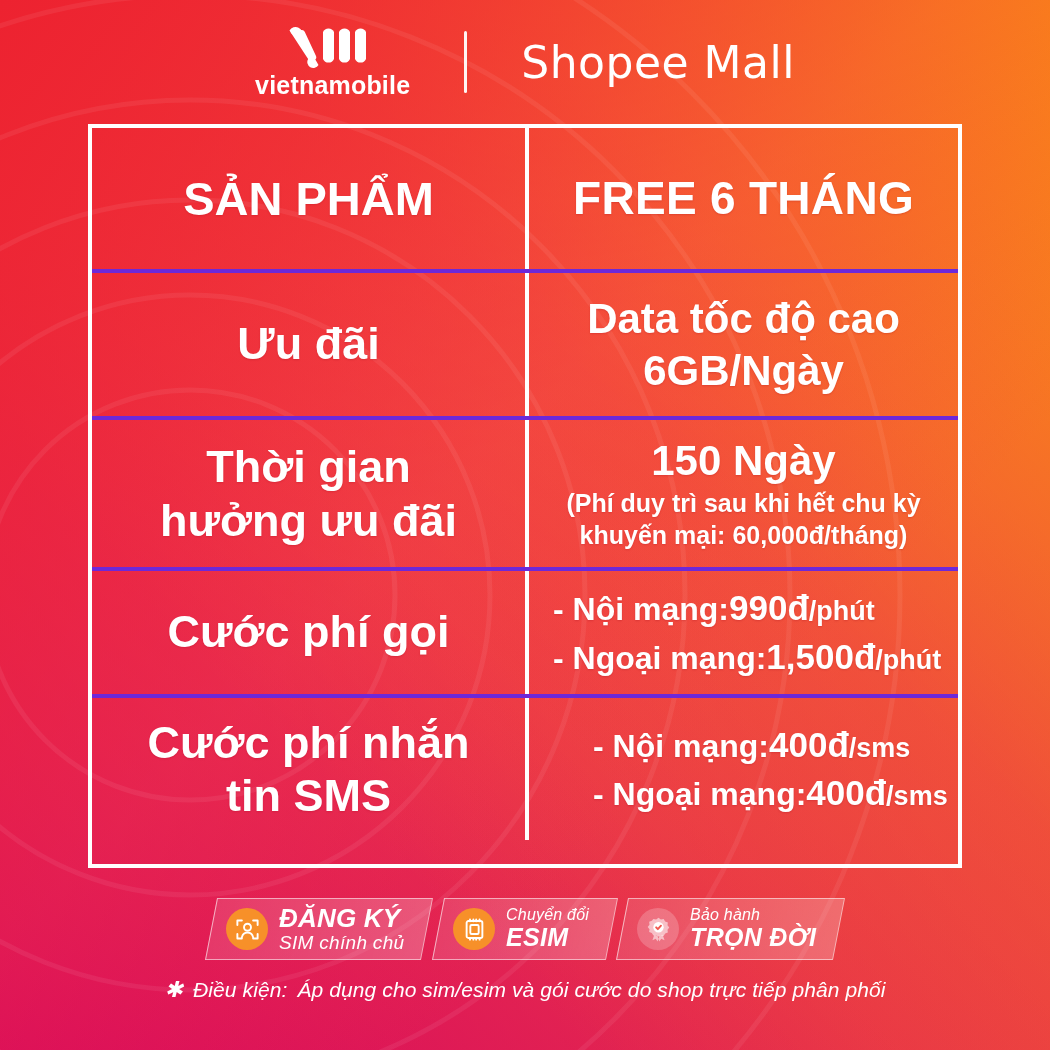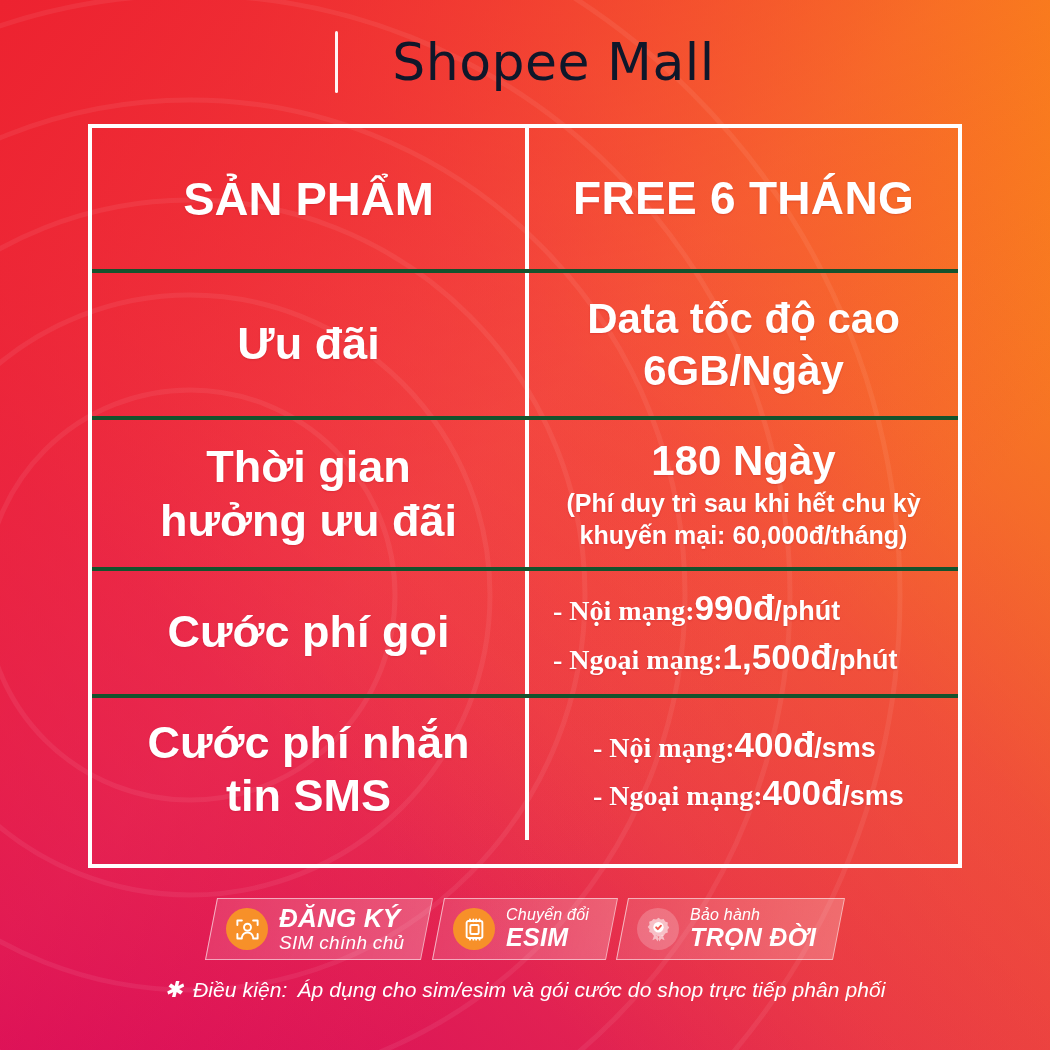--- a/index.html
+++ b/index.html
@@ -30,32 +30,32 @@
     position:absolute; top:0; left:0; width:1050px; height:124px;
     display:flex; align-items:center; justify-content:center; gap:54px;
   }
   .vm-logo { display:flex; flex-direction:column; align-items:center; gap:3px; }
   .vm-mark { width:92px; height:44px; display:block; }
   .vm-word {
     color:#fff; font-size:25px; font-weight:700; letter-spacing:.2px; line-height:1;
   }
   .hdr-divider { width:3px; height:62px; background:#fff; border-radius:2px; opacity:.95; }
   .shopee-mall {
-    color:#0f172a; font-size:52px; font-weight:400; letter-spacing:.5px;
+    color:#ffffff; font-size:44px; font-weight:400; letter-spacing:.5px;
     font-family:"DejaVu Sans", sans-serif;
   }
 
   
   #spec-table {
     position:absolute; left:88px; top:124px; width:874px; height:744px;
     border:4px solid #ffffff;
     display:flex; flex-direction:column;
   }
   .trow { display:flex; flex:0 0 auto; }
-  .trow + .trow { border-top:4px solid #14532d; }
+  .trow + .trow { border-top:4px solid #6d28d9; }
   .tcell {
     display:flex; flex-direction:column; align-items:center; justify-content:center;
     color:#ffffff; text-align:center; padding:4px 10px;
     text-shadow:0 1px 2px rgba(150,0,25,.22);
   }
   .tcell.left  { flex:0 0 437px; border-right:4px solid #ffffff; }
   .tcell.right { flex:1 1 auto; }
 
   .r1 { height:141px; }
   .r2 { height:147px; }
@@ -72,21 +72,21 @@
   .val-1 { font-size:46px; font-weight:700; line-height:1.2; letter-spacing:.3px; }
   .val-2 { font-size:42px; font-weight:700; line-height:1.22; }
   .val-3-main { font-size:42px; font-weight:700; line-height:1.18; }
   .val-3-sub  { font-size:25px; font-weight:700; line-height:1.22; margin-top:2px; }
 
   .ratelist { width:100%; padding-left:14px; }
   .rateline {
     display:flex; align-items:baseline; justify-content:flex-start;
     white-space:nowrap; line-height:1.38;
   }
-  .rate-label { font-size:28px; font-weight:700;font-family:Liberation Serif, serif; }
+  .rate-label { font-size:32px; font-weight:700; }
   .rate-amount { font-size:35px; font-weight:700; }
   .rate-unit { font-size:27px; font-weight:700; }
 
   
   #badges {
     position:absolute; left:0; top:895px; width:1050px; height:68px;
     display:flex; align-items:center; justify-content:center; gap:10px;
   }
   .badge {
     position:relative; height:62px;
@@ -139,20 +139,32 @@
         <circle cx="190" cy="595" r="395"></circle>
         <circle cx="190" cy="595" r="495"></circle>
         <circle cx="190" cy="595" r="600"></circle>
         <circle cx="190" cy="595" r="710"></circle>
       </g>
     </svg>
   </div>
 </div>
 
 <div id="header">
+  <div class="vm-logo">
+    <svg class="vm-mark" viewBox="0 0 92 44">
+      <g fill="#ffffff">
+        <path d="M4 4 h11 a3 3 0 0 1 2.7 1.7 L29 30 a3 3 0 0 1 -5.4 2.6 L8.5 7.8 A3 3 0 0 1 4 4 Z"></path>
+        <path d="M2.5 4.5 a7 7 0 0 1 12.6 6 L31.5 39 a6 6 0 0 1 -10.4 -6 Z"></path>
+        <path d="M36 6 a6 6 0 0 1 11 0 L47 33 a6 6 0 0 1 -11 0 Z"></path>
+        <path d="M52 6 a6 6 0 0 1 11 0 L63 33 a6 6 0 0 1 -11 0 Z"></path>
+        <path d="M68 6 a6 6 0 0 1 11 0 L79 33 a6 6 0 0 1 -11 0 Z"></path>
+      </g>
+    </svg>
+    <div class="vm-word">vietnamobile</div>
+  </div>
   <div class="hdr-divider"></div>
   <div class="shopee-mall">Shopee Mall</div>
 </div>
 
 <div id="spec-table">
 
   <div class="trow r1">
     <div class="tcell left lbl-1">
       <span>SẢN PHẨM</span>
     </div>
@@ -170,21 +182,21 @@
       <span>6GB/Ngày</span>
     </div>
   </div>
 
   <div class="trow r3">
     <div class="tcell left lbl-3">
       <span>Thời gian</span>
       <span>hưởng ưu đãi</span>
     </div>
     <div class="tcell right">
-      <span class="val-3-main">180 Ngày</span>
+      <span class="val-3-main">150 Ngày</span>
       <span class="val-3-sub">(Phí duy trì sau khi hết chu kỳ</span>
       <span class="val-3-sub">khuyến mại: 60,000đ/tháng)</span>
     </div>
   </div>
 
   <div class="trow r4">
     <div class="tcell left lbl-4">
       <span>Cước phí gọi</span>
     </div>
     <div class="tcell right">

